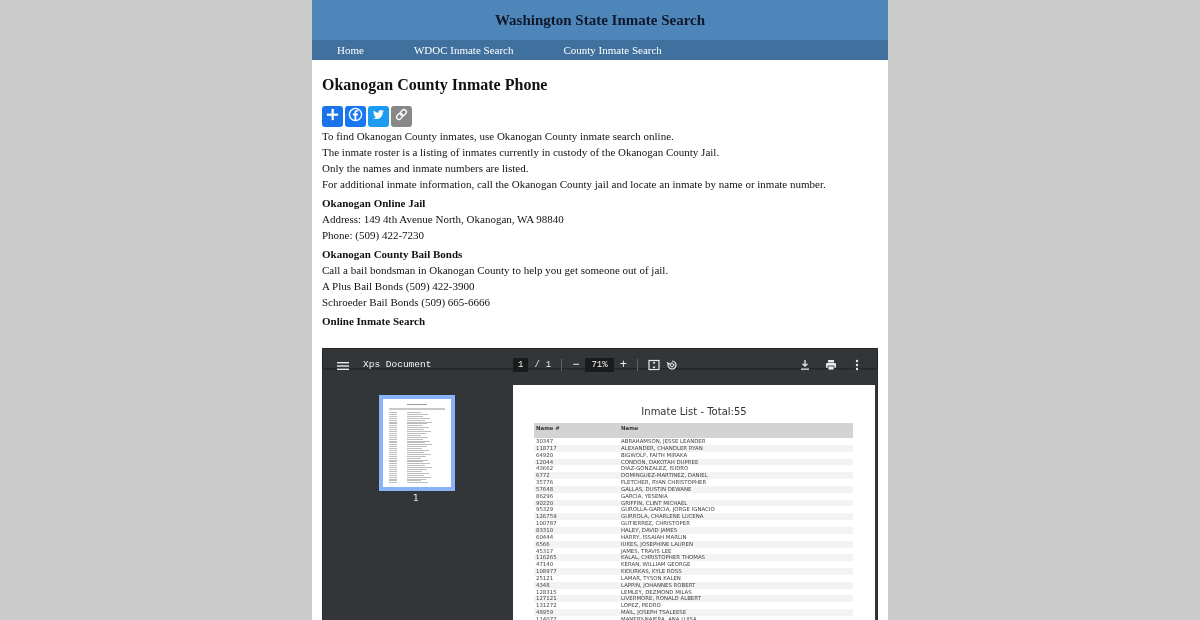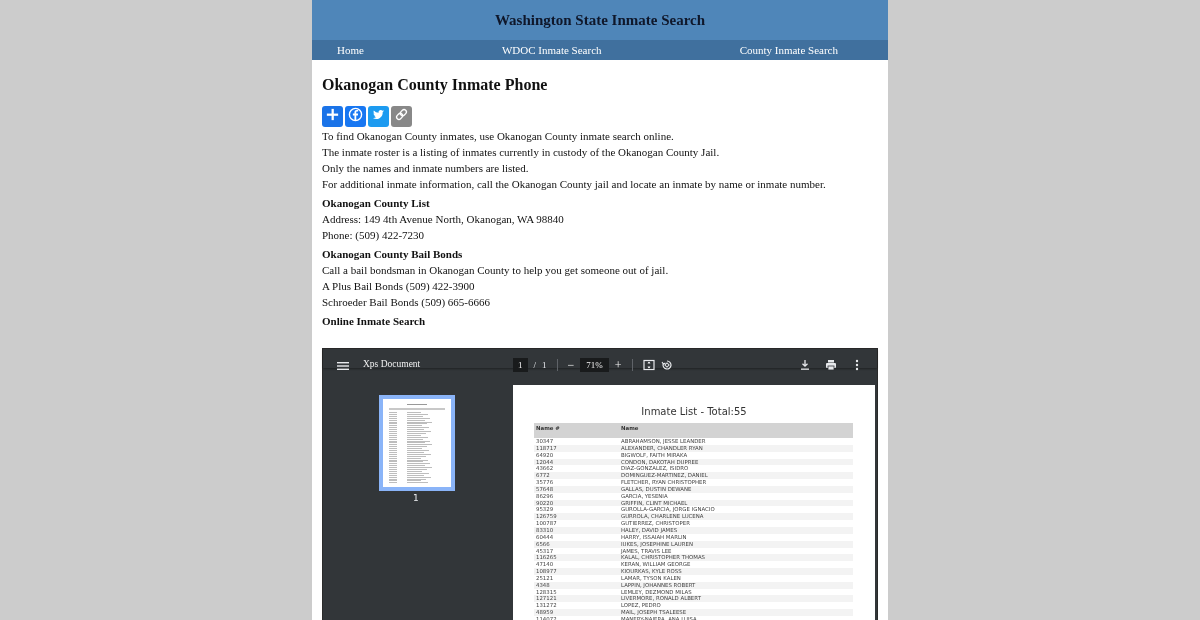--- a/index.html
+++ b/index.html
@@ -1,32 +1,32 @@
 <!DOCTYPE html>
 <html><head>
 <meta charset="utf-8">
 <style>
   * { box-sizing: border-box; margin: 0; padding: 0; }
   html, body { width: 1200px; height: 620px; overflow: hidden; }
   body { background: #cccccc; font-family: "Liberation Serif", "DejaVu Serif", serif; color: #111; }
   .page { position: absolute; left: 312px; top: 0; width: 576px; height: 620px; background: #ffffff; overflow: hidden; }
   .site-header { height: 40px; background: #4f86b9; display: flex; align-items: center; justify-content: center; }
   .site-title { color: #0f172a; font-weight: bold; font-size: 15px; }
-  .nav { height: 20px; background: #40709e; display: flex; align-items: center; padding-left: 25px; justify-content: space-between; }
+  .nav { height: 20px; background: #40709e; display: flex; align-items: center; padding-left: 25px; }
   .nav a { color: #ffffff; font-size: 11px; text-decoration: none; margin-right: 50px; }
   .content { padding: 0 10px; }
   h1 { font-size: 16px; font-weight: bold; margin-top: 16px; height: 22px; }
   .share { display: flex; gap: 2px; margin-top: 8px; height: 21px; }
   .share-btn { width: 21px; height: 21px; border-radius: 3px; display: flex; align-items: center; justify-content: center; }
   .share-btn svg { width: 15px; height: 15px; }
   .p { font-size: 11px; line-height: 16px; }
   .lines { margin-top: 1px; }
   .section-h { font-size: 11px; font-weight: bold; line-height: 16px; margin-top: 3px; }
   .viewer { position: absolute; left: 10px; top: 348px; width: 556px; height: 280px; background: #323639; border: 1px solid #2a2a2a; }
-  .toolbar { height: 19px; background: #323639; display: flex; align-items: center; color: #e8eaed; font-family: Liberation Serif, serif; font-size: 9px; position: relative; box-shadow: 0 1px 2px rgba(0,0,0,0.4); }
+  .toolbar { height: 19px; background: #323639; display: flex; align-items: center; color: #e8eaed; font-family: Liberation Mono, monospace; font-size: 9px; position: relative; box-shadow: 0 1px 2px rgba(0,0,0,0.4); }
   .tb-menu { position: absolute; left: 14px; top: 11px; width: 12px; height: 12px; }
   .tb-title { position: absolute; left: 40px; top: 10px; font-size: 9.5px; color: #f1f1f1; }
   .tb-center { position: absolute; left: 190px; top: 9px; display: flex; align-items: center; gap: 6px; }
   .page-box { background: #191b1c; color: #f1f1f1; padding: 2px 5px; font-size: 9px; }
   .sep { width: 1px; height: 12px; background: #5f6368; margin: 0 4px; }
   .zoom-box { background: #191b1c; color: #f1f1f1; padding: 2px 6px; font-size: 9px; }
   .tb-sym { color: #f1f1f1; font-size: 12px; line-height: 12px; }
   .tb-right { position: absolute; right: 14px; top: 10px; display: flex; gap: 14px; align-items: center; }
   .tb-icon { width: 12px; height: 12px; display: flex; align-items: center; justify-content: center; }
   .sidebar { position: absolute; left: 0; top: 36px; width: 189px; height: 250px; background: #323639; }
@@ -93,21 +93,21 @@
       </div>
     </div>
 
     <div class="lines">
       <div class="p">To find Okanogan County inmates, use Okanogan County inmate search online.</div>
       <div class="p">The inmate roster is a listing of inmates currently in custody of the Okanogan County Jail.</div>
       <div class="p">Only the names and inmate numbers are listed.</div>
       <div class="p">For additional inmate information, call the Okanogan County jail and locate an inmate by name or inmate number.</div>
     </div>
 
-    <div class="section-h">Okanogan County List</div>
+    <div class="section-h">Okanogan Online Jail</div>
     <div class="p">Address: 149 4th Avenue North, Okanogan, WA 98840</div>
     <div class="p">Phone: (509) 422-7230</div>
 
     <div class="section-h">Okanogan County Bail Bonds</div>
     <div class="p">Call a bail bondsman in Okanogan County to help you get someone out of jail.</div>
     <div class="p">A Plus Bail Bonds (509) 422-3900</div>
     <div class="p">Schroeder Bail Bonds (509) 665-6666</div>
 
     <div class="section-h">Online Inmate Search</div>
   </div>

